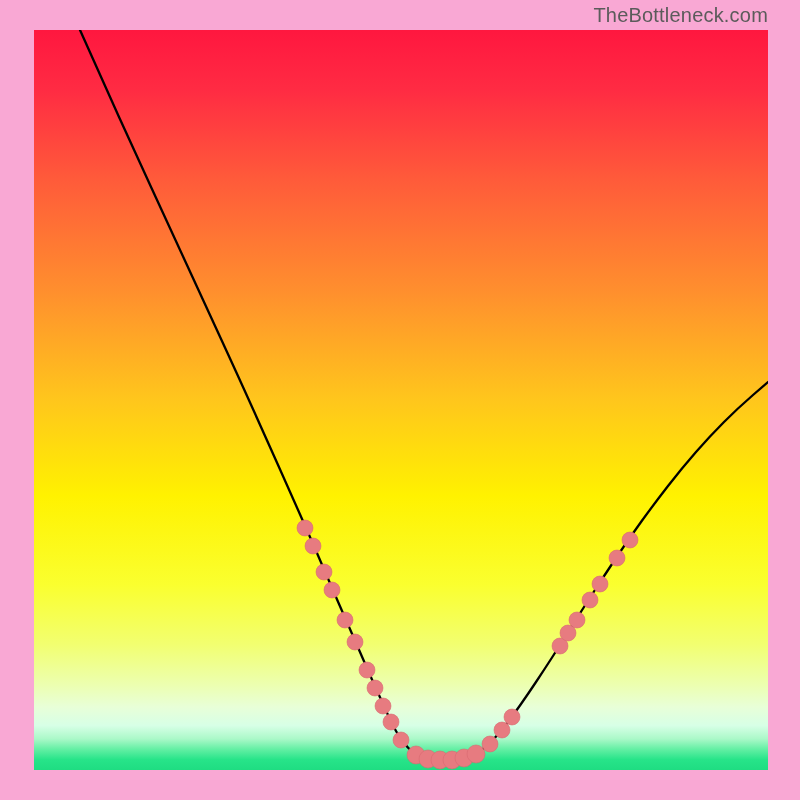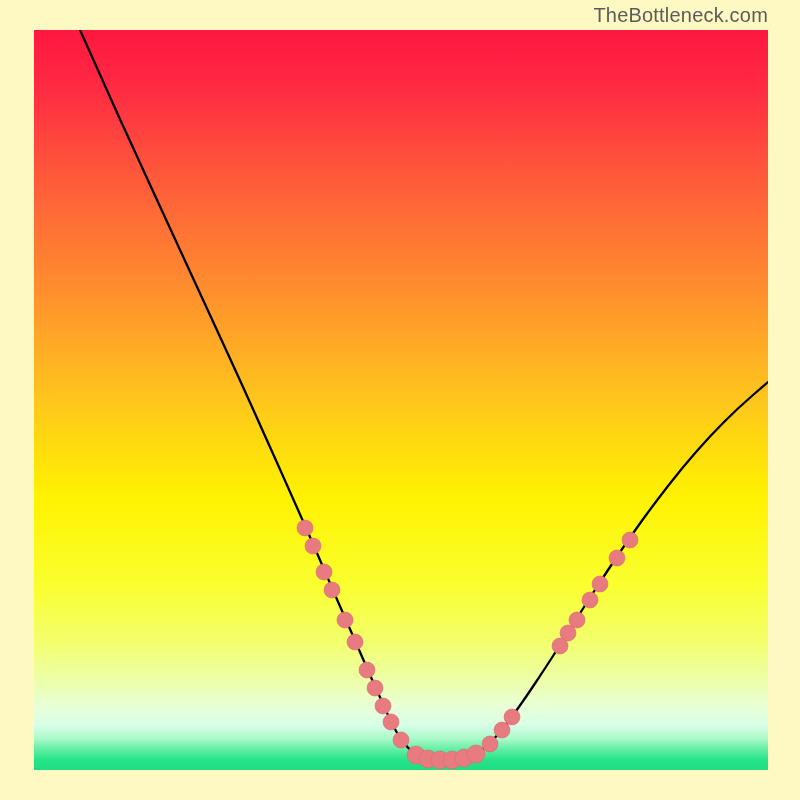--- a/index.html
+++ b/index.html
@@ -10,21 +10,21 @@
     overflow: hidden;
     background: #000;
     font-family: Arial, Helvetica, sans-serif;
   }
   .frame {
     position: absolute;
     left: 0;
     top: 0;
     width: 800px;
     height: 800px;
-    background: #fef9c3;
+    background: #f9a8d4;
   }
   .plot {
     position: absolute;
     box-sizing: border-box;
   }
   .gradient {
     position: absolute;
     left: 0; top: 0; right: 0; bottom: 0;
   }
   .watermark {

